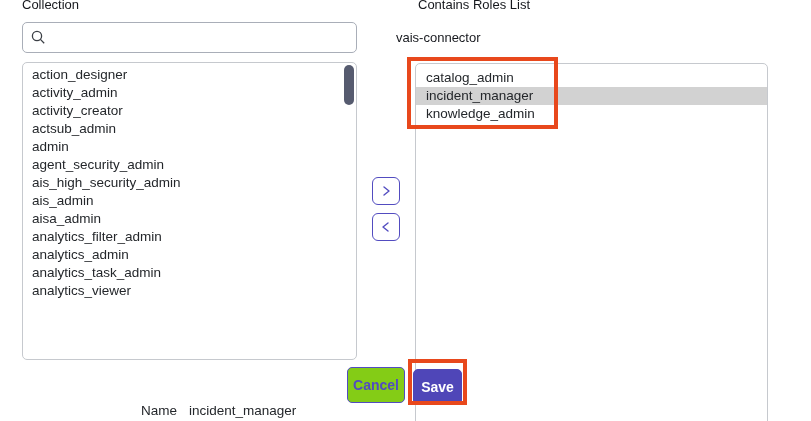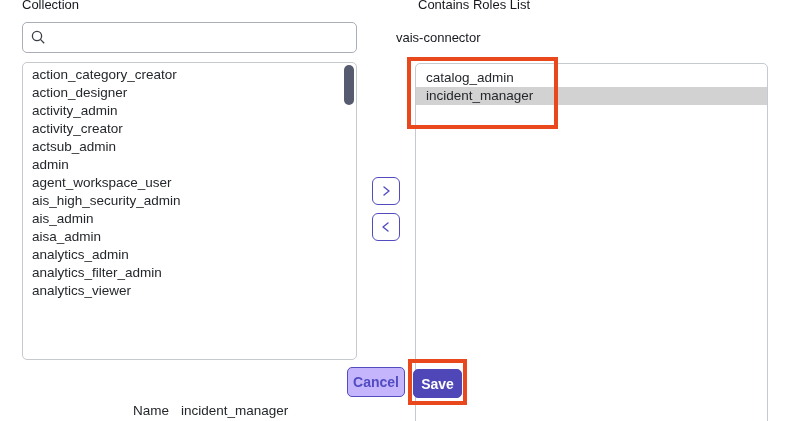--- a/index.html
+++ b/index.html
@@ -56,78 +56,79 @@
   .xfer-btn.add    { top:177px; }
   .xfer-btn.remove { top:213px; }
 
   
   .btn {
     position:absolute; font-family:"Liberation Sans", sans-serif;
     font-size:14px; font-weight:bold; border-radius:5px; cursor:pointer;
     display:flex; align-items:center; justify-content:center;
   }
   .btn-cancel {
-    left:347px; top:367px; width:58px; height:30px;
-    background:#c4b5fd; border:1.5px solid #524cc0; color:#524cc0;
+    left:347px; top:367px; width:58px; height:36px;
+    background:#84cc16; border:1.5px solid #524cc0; color:#524cc0;
   }
   .btn-save {
-    left:413px; top:369px; width:49px; height:29px;
+    left:413px; top:369px; width:49px; height:36px;
     background:#4f46b8; border:1px solid #4f46b8; color:#ffffff;
   }
 
   
   .annotation {
     position:absolute; border:4px solid #e8481c; background:transparent;
     pointer-events:none;
   }
   .annotation.roles { left:407px; top:57px;  width:151px; height:72px; }
   .annotation.save  { left:408px; top:359px; width:59px;  height:46px; }
 
   
   .name-row { position:absolute; left:133px; top:403px; font-size:13.5px; color:#24272b; }
-  .name-row .nlabel { margin-right:12px; }
+  .name-row .nlabel { margin-right:12px;margin-left:8px; }
 </style>
 </head>
 <body>
 
 <div class="stage">
 
   <div class="label label-collection">Collection</div>
 
   <div class="searchbox">
     <svg width="15" height="15" viewBox="0 0 15 15">
       <circle cx="6" cy="6" r="4.6" fill="none" stroke="#3b3f45" stroke-width="1.3"></circle>
       <line x1="9.4" y1="9.4" x2="13.2" y2="13.2" stroke="#3b3f45" stroke-width="1.3"></line>
     </svg>
     <input type="text" value="" placeholder="" style="">
   </div>
 
   <div class="listbox left">
-      <div class="list-item">action_category_creator</div>
       <div class="list-item">action_designer</div>
       <div class="list-item">activity_admin</div>
       <div class="list-item">activity_creator</div>
       <div class="list-item">actsub_admin</div>
       <div class="list-item">admin</div>
-      <div class="list-item">agent_workspace_user</div>
+      <div class="list-item">agent_security_admin</div>
       <div class="list-item">ais_high_security_admin</div>
       <div class="list-item">ais_admin</div>
       <div class="list-item">aisa_admin</div>
+      <div class="list-item">analytics_filter_admin</div>
       <div class="list-item">analytics_admin</div>
-      <div class="list-item">analytics_filter_admin</div>
+      <div class="list-item">analytics_task_admin</div>
       <div class="list-item">analytics_viewer</div>
     </div>
   <div class="scroll-thumb"></div>
 
   <div class="label label-roles">Contains Roles List</div>
   <div class="label label-group">vais-connector</div>
 
   <div class="listbox right">
       <div class="list-item">catalog_admin</div>
       <div class="list-item selected">incident_manager</div>
+      <div class="list-item">knowledge_admin</div>
     </div>
 
   <div class="annotation roles"></div>
 
   <button class="xfer-btn add">
     <svg width="12" height="12" viewBox="0 0 12 12">
       <polyline points="4,2 9,6 4,10" fill="none" stroke="currentColor" stroke-width="1.4" stroke-linecap="round" stroke-linejoin="round"></polyline>
     </svg>
   </button>
   <button class="xfer-btn remove">

